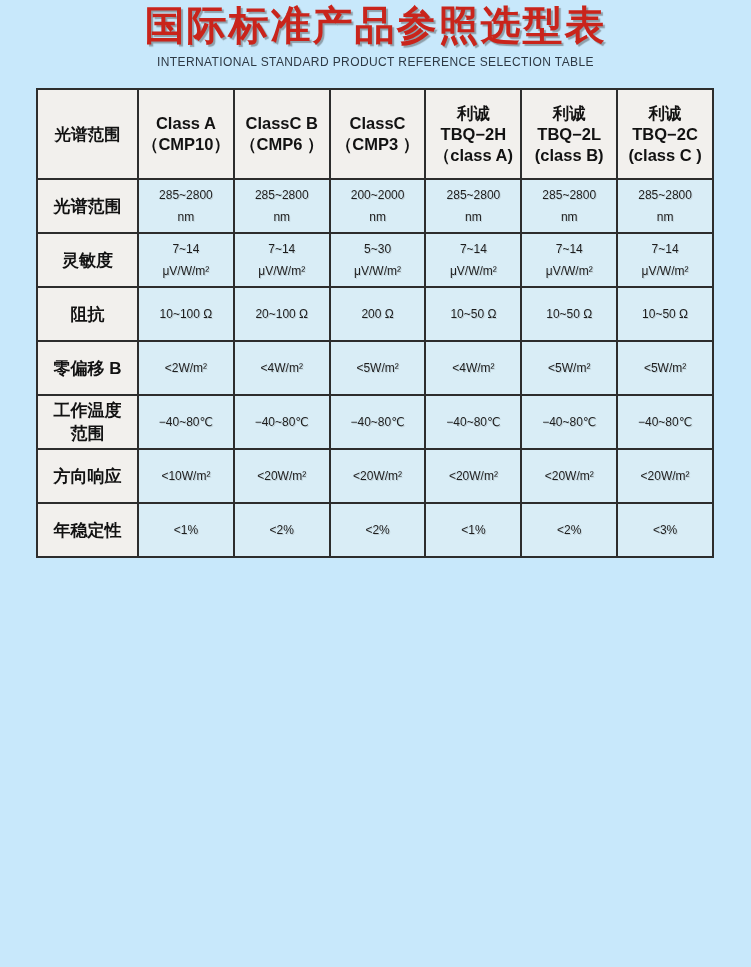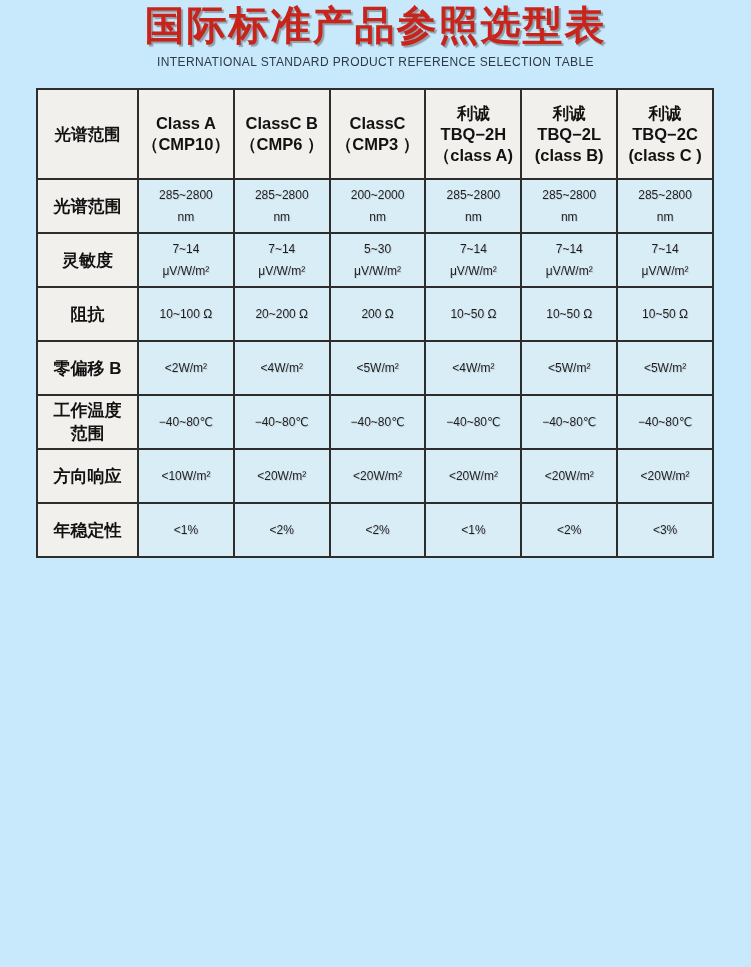--- a/index.html
+++ b/index.html
@@ -109,21 +109,21 @@
         <td class="val"><span>7~14</span><br><span>μV/W/m²</span></td>
         <td class="val"><span>7~14</span><br><span>μV/W/m²</span></td>
         <td class="val"><span>5~30</span><br><span>μV/W/m²</span></td>
         <td class="val"><span>7~14</span><br><span>μV/W/m²</span></td>
         <td class="val"><span>7~14</span><br><span>μV/W/m²</span></td>
         <td class="val"><span>7~14</span><br><span>μV/W/m²</span></td>
       </tr>
       <tr class="datarow">
         <td class="rowlabel"><span>阻抗</span></td>
         <td class="val"><span>10~100 Ω</span></td>
-        <td class="val"><span>20~200 Ω</span></td>
+        <td class="val"><span>20~100 Ω</span></td>
         <td class="val"><span>200 Ω</span></td>
         <td class="val"><span>10~50 Ω</span></td>
         <td class="val"><span>10~50 Ω</span></td>
         <td class="val"><span>10~50 Ω</span></td>
       </tr>
       <tr class="datarow">
         <td class="rowlabel"><span>零偏移 B</span></td>
         <td class="val"><span>&lt;2W/m²</span></td>
         <td class="val"><span>&lt;4W/m²</span></td>
         <td class="val"><span>&lt;5W/m²</span></td>

